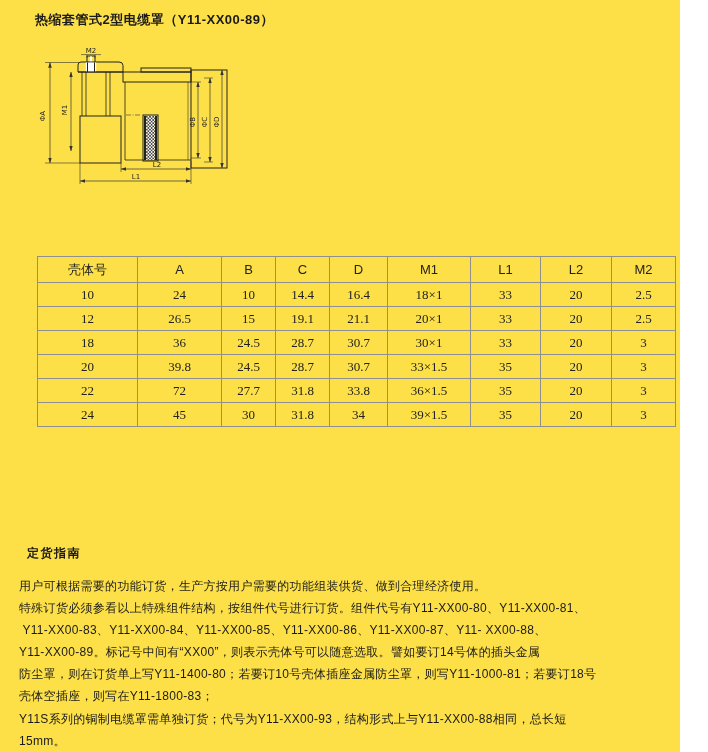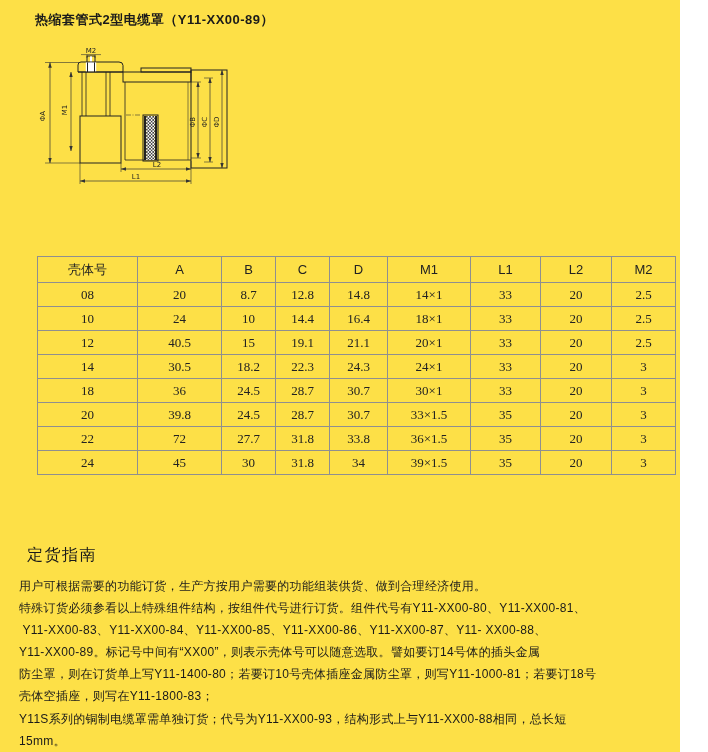--- a/index.html
+++ b/index.html
@@ -23,21 +23,21 @@
     font-family:"Liberation Serif", serif; font-size:13px; color:#222;
   }
   .dims th, .dims td {
     border:1px solid #8f8f8f; text-align:center; vertical-align:middle;
     padding:0; height:23px; font-weight:normal; overflow:hidden;
   }
   .dims thead th { height:25px; font-family:"Liberation Sans", sans-serif; }
 
   .guide-heading {
     position:absolute; left:27px; top:545px;
-    font-size:16px; font-weight:normal; letter-spacing:1.5px;
+    font-size:12px; font-weight:bold; letter-spacing:1.5px;
   }
   .guide-lines {
     position:absolute; left:19px; top:575px; width:684px;
     font-size:12px; line-height:22.1px; white-space:pre; letter-spacing:.3px;
   }
 </style>
 </head>
 <body>
 
 <div class="page">
@@ -179,62 +179,40 @@
           <th>C</th>
           <th>D</th>
           <th>M1</th>
           <th>L1</th>
           <th>L2</th>
           <th>M2</th>
         </tr>
     </thead>
     <tbody id="dims-body">
         <tr>
-          <td>08</td>
-          <td>20</td>
-          <td>8.7</td>
-          <td>12.8</td>
-          <td>14.8</td>
-          <td>14×1</td>
-          <td>33</td>
-          <td>20</td>
-          <td>2.5</td>
-        </tr>
-        <tr>
           <td>10</td>
           <td>24</td>
           <td>10</td>
           <td>14.4</td>
           <td>16.4</td>
           <td>18×1</td>
           <td>33</td>
           <td>20</td>
           <td>2.5</td>
         </tr>
         <tr>
           <td>12</td>
-          <td>40.5</td>
+          <td>26.5</td>
           <td>15</td>
           <td>19.1</td>
           <td>21.1</td>
           <td>20×1</td>
           <td>33</td>
           <td>20</td>
           <td>2.5</td>
-        </tr>
-        <tr>
-          <td>14</td>
-          <td>30.5</td>
-          <td>18.2</td>
-          <td>22.3</td>
-          <td>24.3</td>
-          <td>24×1</td>
-          <td>33</td>
-          <td>20</td>
-          <td>3</td>
         </tr>
         <tr>
           <td>18</td>
           <td>36</td>
           <td>24.5</td>
           <td>28.7</td>
           <td>30.7</td>
           <td>30×1</td>
           <td>33</td>
           <td>20</td>

